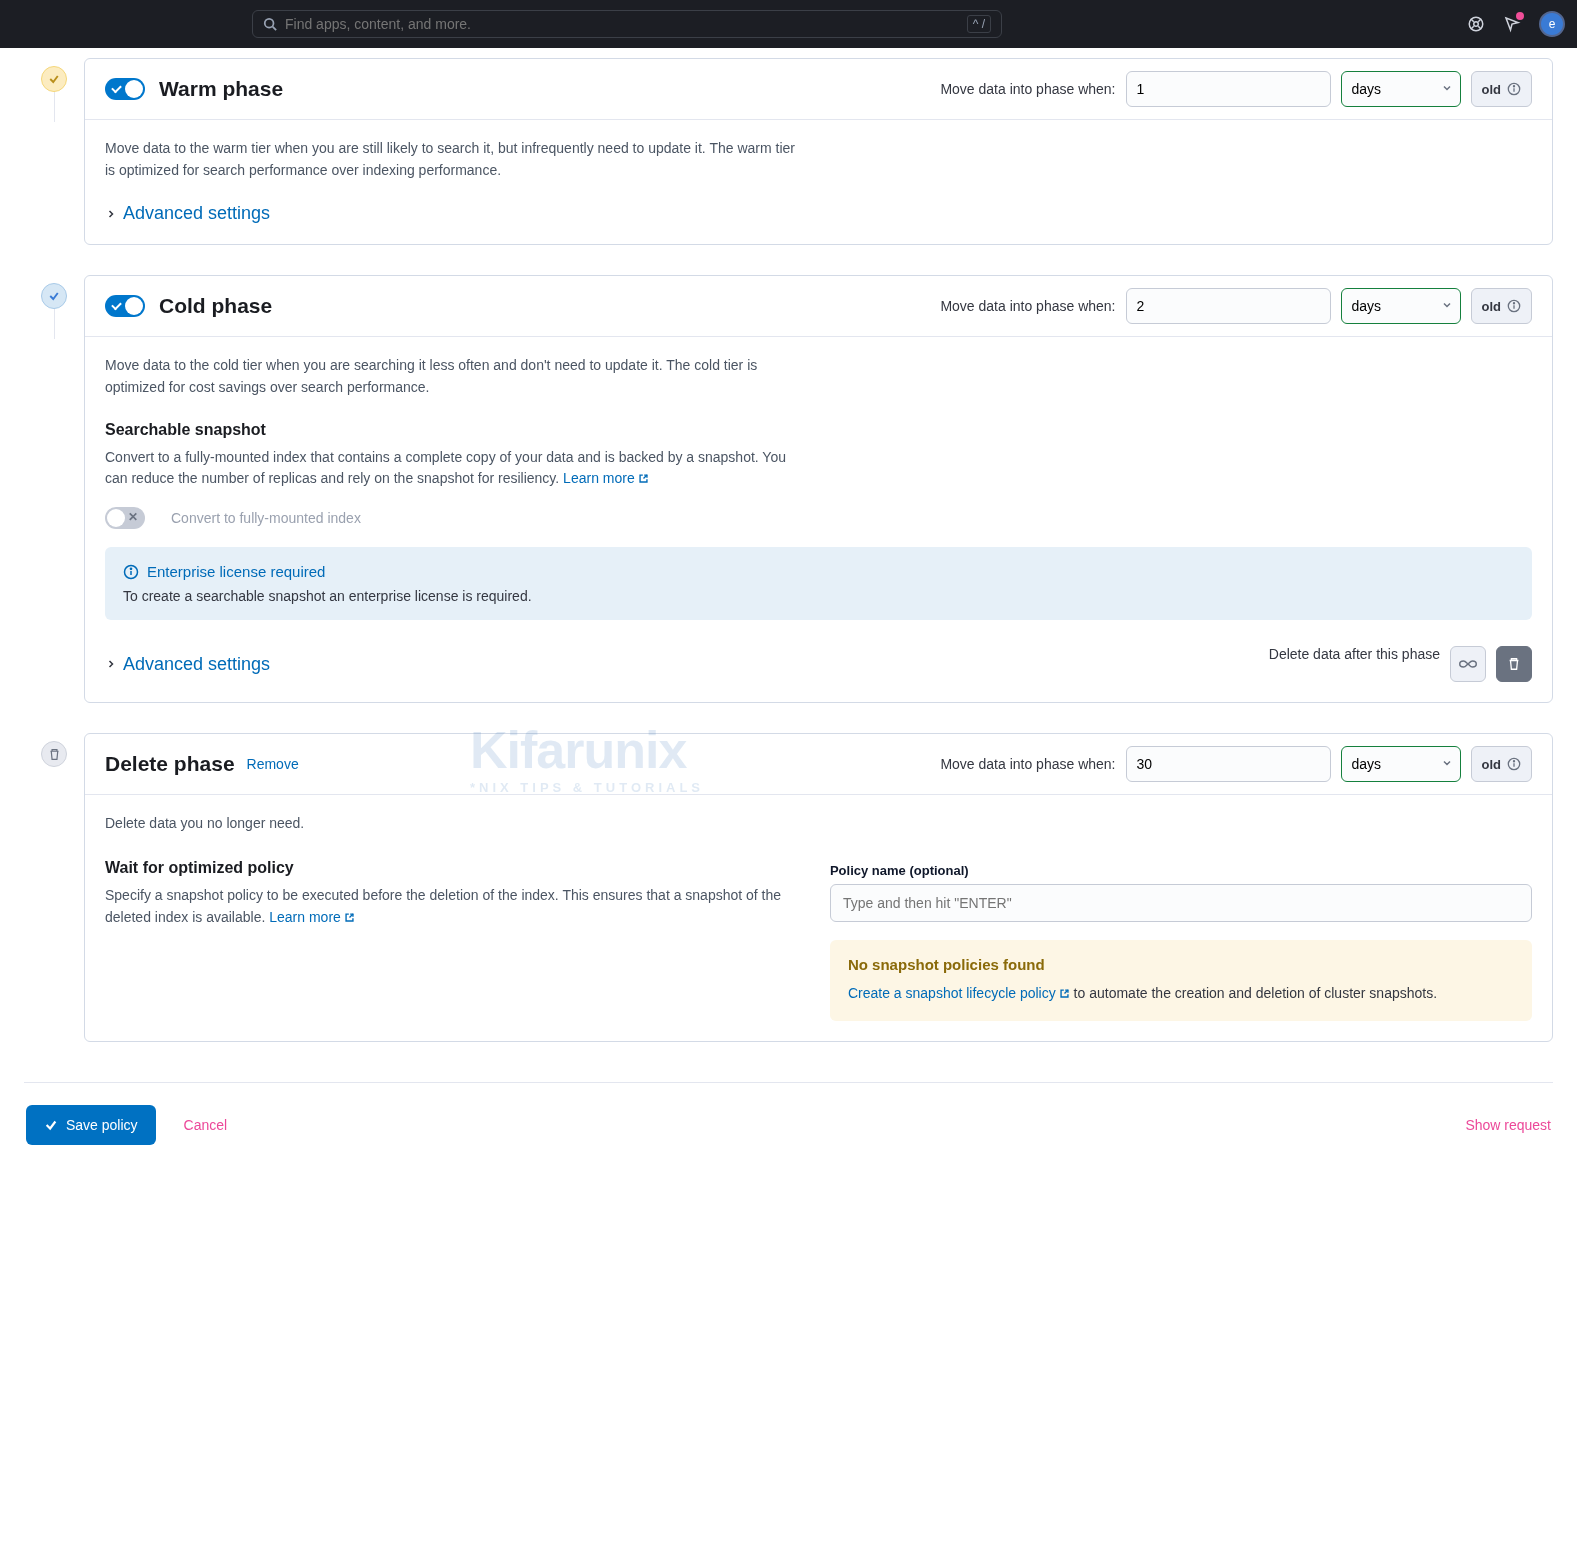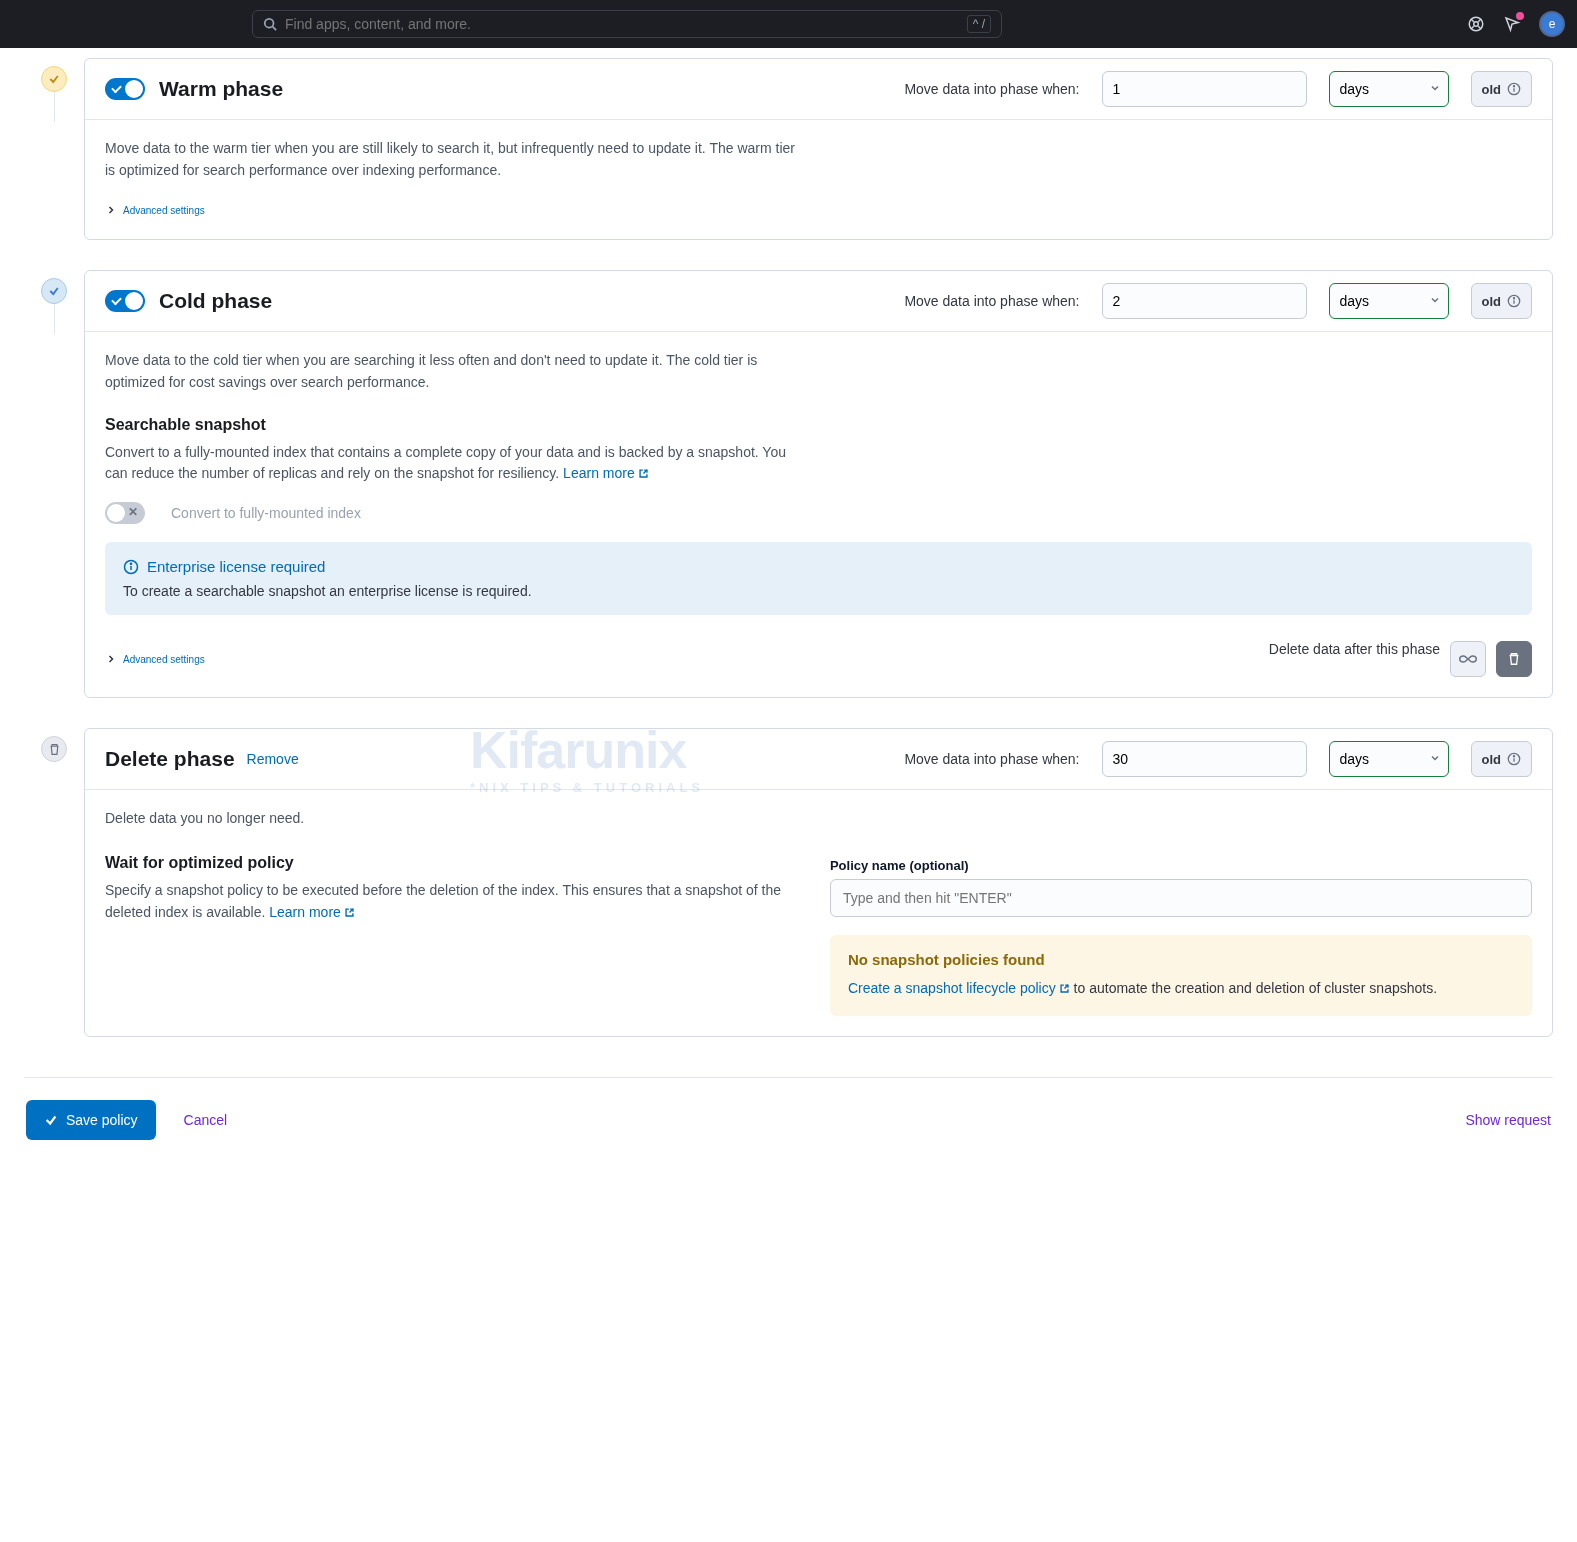--- a/index.html
+++ b/index.html
@@ -67,31 +67,31 @@
   content:""; width:7px; height:4px; border-left:2px solid #fff; border-bottom:2px solid #fff; position:absolute; left:7px; top:7px; transform:rotate(-45deg);
 }
 .toggle::after {
   content:""; position:absolute; width:18px; height:18px; background:#fff; border-radius:50%; top:2px; right:2px;
 }
 .toggle.off { background:#c6cbd6; }
 .toggle.off::before { border-color:transparent; }
 .toggle.off::after { right:auto; left:2px; }
 .toggle.off .x { position:absolute; right:7px; top:3px; color:#6a7280; font-size:12px; font-weight:600; }
 .phase-title { font-size:21px; font-weight:700; color:#1a1c21; }
-.phase-controls { margin-left:auto; display:flex; align-items:center; gap:22px; }
+.phase-controls { margin-left:auto; display:flex; align-items:center; gap:10px; }
 .phase-controls label { font-size:14px; color:#343741; }
 .num-input { width:205px; height:36px; border:1px solid #c6cbd6; border-radius:6px; padding:0 10px; font-size:14px; background:#fbfcfd; }
 .select-wrap { position:relative; }
 .select { width:120px; height:36px; border:1px solid #15803d; border-radius:6px; padding:0 28px 0 10px; font-size:14px; appearance:none; background:#fbfcfd; }
 .select-wrap svg { position:absolute; right:8px; top:11px; pointer-events:none; }
 .old-badge { background:#eef1f7; border:1px solid #c6cbd6; border-radius:6px; height:36px; padding:0 10px; display:flex; align-items:center; gap:6px; color:#343741; font-size:13px; font-weight:600; }
 
 .phase-body { padding:18px 20px 20px; }
 .phase-desc { color:#4b5563; max-width:700px; line-height:1.55; margin-bottom:14px; }
-.adv-link { color:#006bb8; font-size:10px; display:inline-flex; align-items:center; gap:6px; cursor:pointer; }
+.adv-link { color:#006bb8; font-size:18px; display:inline-flex; align-items:center; gap:6px; cursor:pointer; }
 .adv-link svg { width:12px; height:12px; }
 .sub-h { font-weight:700; font-size:16px; margin:22px 0 8px; color:#1a1c21; }
 .link { color:#006bb8; cursor:pointer; }
 .ext-icon { display:inline-block; vertical-align:-1px; margin-left:3px; }
 
 .disabled-toggle-row { display:flex; align-items:center; gap:12px; margin:16px 0 18px; color:#9aa1af; }
 .callout {
   background:#e6f0f8; border-radius:6px; padding:16px 18px; margin:4px 0 6px;
 }
 .callout-title { color:#006bb8; font-weight:500; display:flex; align-items:center; gap:8px; margin-bottom:8px; font-size:15px; }
@@ -108,21 +108,21 @@
 .two-col .right { flex:1; }
 .field-label { font-weight:700; font-size:13px; color:#0f172a; margin-bottom:6px; display:block; }
 .text-input { width:100%; height:38px; border:1px solid #c6cbd6; border-radius:6px; padding:0 12px; font-size:14px; background:#fbfcfd; }
 .warn-callout { background:#fdf6e5; border-radius:6px; padding:16px 18px; margin-top:18px; }
 .warn-title { color:#8a6a0a; font-weight:700; margin-bottom:10px; font-size:15px; }
 .warn-body { color:#343741; line-height:1.5; }
 
 .bottom-bar { border-top:1px solid #e3e6ef; padding:22px 2px 0; margin-top:10px; display:flex; align-items:center; }
 .btn-primary { background:#0071c2; color:#fff; border:none; border-radius:6px; height:40px; padding:0 18px; font-size:14px; font-weight:500; display:inline-flex; align-items:center; gap:8px; cursor:pointer; }
 .btn-primary svg { width:14px; height:14px; }
-.btn-link { color:#6d28d9; background:none; border:none; font-size:14px; cursor:pointer; margin-left:28px; }
+.btn-link { color:#ec4899; background:none; border:none; font-size:14px; cursor:pointer; margin-left:28px; }
 .show-req { margin-left:auto; }
 
 .watermark { position:absolute; left:470px; top:720px; opacity:.14; pointer-events:none; font-size:52px; font-weight:700; color:#2a6db3; letter-spacing:-1px; }
 .watermark small{ display:block; font-size:13px; letter-spacing:4px; text-align:right; color:#2a6db3; }
 </style>
 </head>
 <body>
 
 <div class="topbar">
   <div class="search-wrap">

